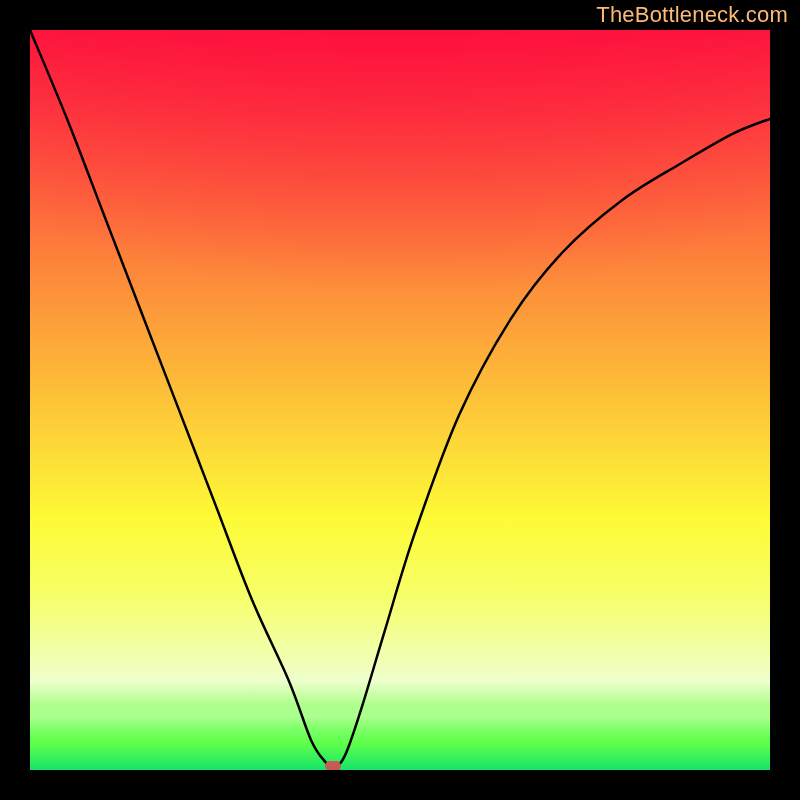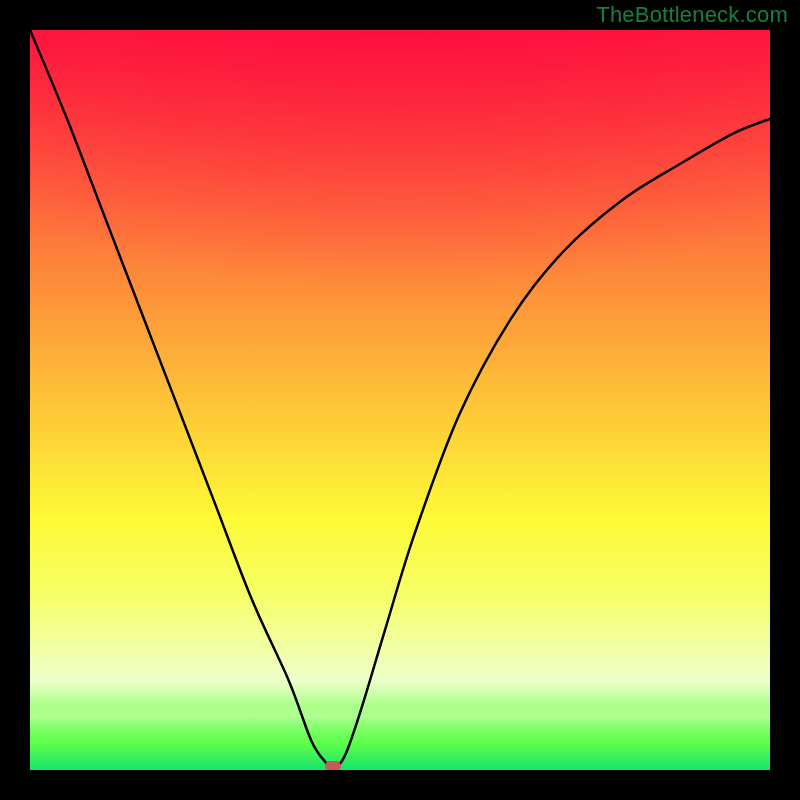--- a/index.html
+++ b/index.html
@@ -9,21 +9,21 @@
     width: 800px;
     height: 800px;
     background: #000;
   }
   .watermark {
     position: absolute;
     top: 2px;
     right: 12px;
     font-family: Arial, Helvetica, sans-serif;
     font-size: 22px;
-    color: #15803d;
+    color: #fdba74;
     letter-spacing: 0.2px;
     z-index: 10;
   }
   .plot {
     position: absolute;
     left: 30px;
     top: 30px;
     width: 740px;
     height: 740px;
     overflow: hidden;

